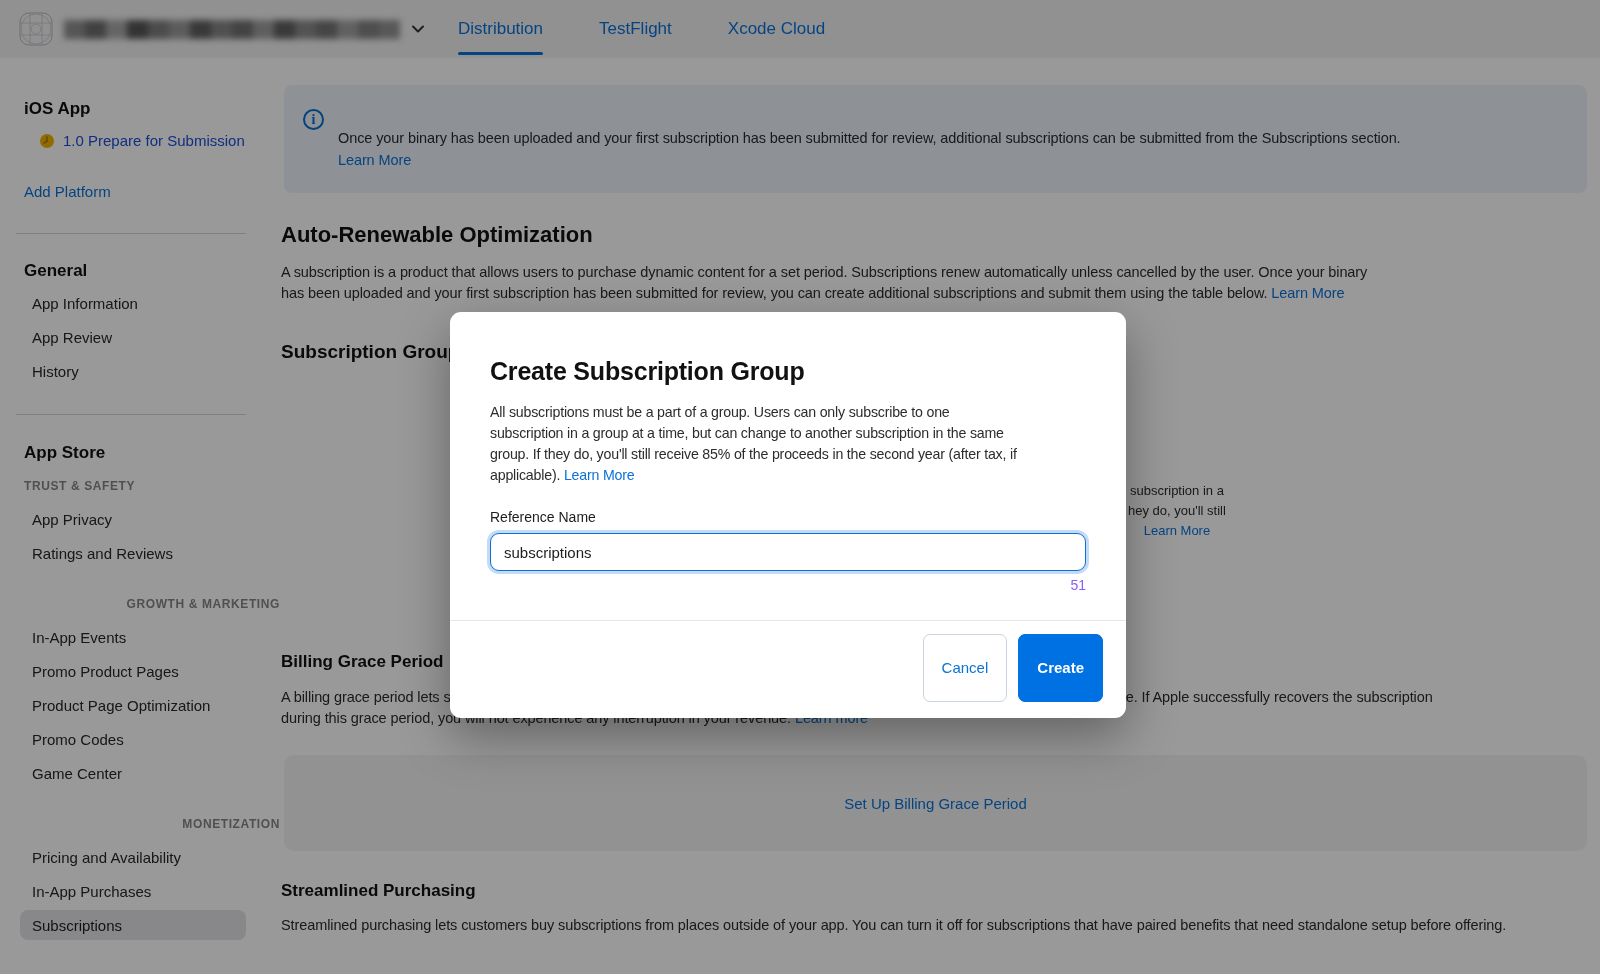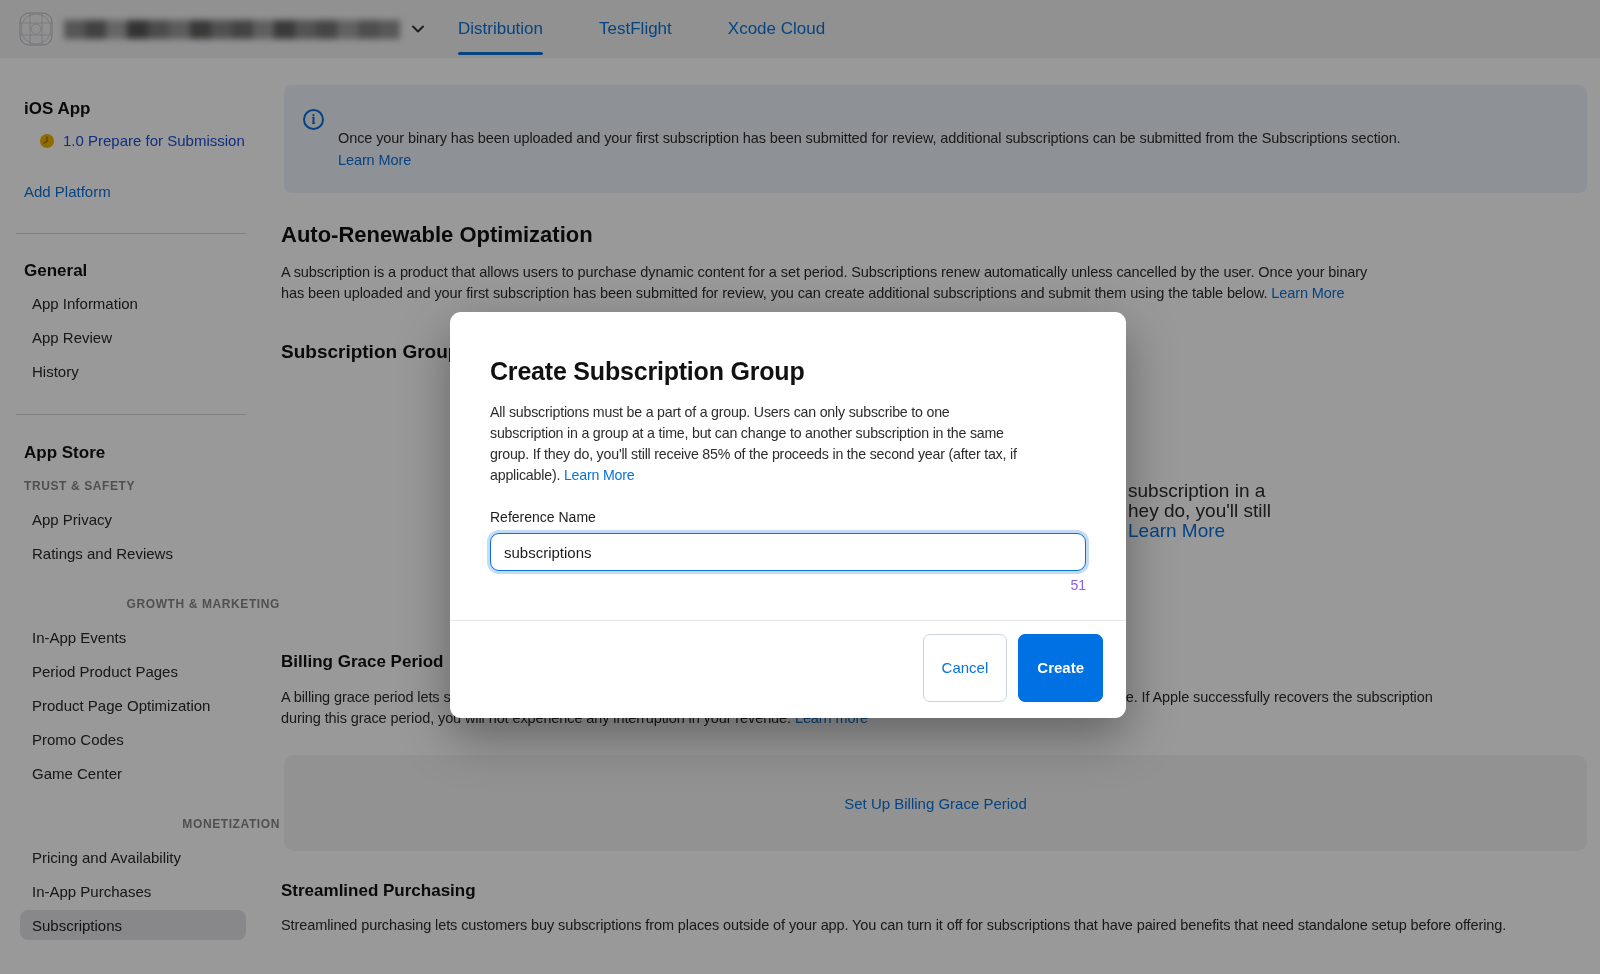--- a/index.html
+++ b/index.html
@@ -46,21 +46,21 @@
   .desc { margin: 15px 0 0 1px; font-size: 14.5px; letter-spacing: -0.1px; line-height: 21px; color: #2c2c2e; width: 1262px; }
   .h2 { margin: 37px 0 0 1px; font-size: 19px; font-weight: bold; color: #111; line-height: 21px; }
   .spacer { height: 291px; }
   .h3 { margin: 0 0 0 1px; font-size: 17px; font-weight: bold; color: #111; line-height: 18px; }
   .billing-p { margin: 16px 0 0 1px; }
   .panel { margin: 26px 13px 0 4px; height: 96px; background: #f4f4f6; border-radius: 10px;
            display: flex; align-items: center; justify-content: center; font-size: 15px; }
   .h3.stream { margin-top: 31px; }
   .stream-p { margin-top: 15px; }
 
-  .fragment { position: absolute; left: 1128px; top: 481px; font-size: 19px; line-height: 20px; color: #2c2c2e; z-index: 6; }
+  .fragment { position: absolute; left: 1128px; top: 481px; font-size: 13px; line-height: 20px; color: #2c2c2e; z-index: 6; text-align: center; }
 
   
   .overlay { position: absolute; inset: 0; background: rgba(0,0,0,0.40); z-index: 50; }
   .modal { position: absolute; left: 450px; top: 312px; width: 676px; background: #fff; border-radius: 11px;
            box-shadow: 0 18px 50px rgba(0,0,0,0.35); z-index: 60; }
   .modal-inner { padding: 46px 40px 0 40px; }
   .m-title { font-size: 25px; font-weight: bold; color: #111; line-height: 27px; letter-spacing: -0.2px; }
   .m-body { margin-top: 17px; font-size: 14.2px; line-height: 21px; letter-spacing: -0.2px; color: #2c2c2e; }
   .m-label { margin-top: 23px; font-size: 14px; color: #1d1d1f; line-height: 16px; }
   .m-input { margin-top: 8px; width: 596px; height: 38px; border: 1px solid #0c70de; border-radius: 9px;
@@ -135,21 +135,21 @@
   <div class="sb-item">History</div>
   <div class="sb-div" style="margin-top:35px"></div>
 
   <div class="sb-h" style="margin-top:29px">App Store</div>
   <div class="sb-cap">TRUST &amp; SAFETY</div>
   <div class="sb-item">App Privacy</div>
   <div class="sb-item">Ratings and Reviews</div>
 
   <div class="sb-cap gap">GROWTH &amp; MARKETING</div>
   <div class="sb-item">In-App Events</div>
-  <div class="sb-item">Period Product Pages</div>
+  <div class="sb-item">Promo Product Pages</div>
   <div class="sb-item">Product Page Optimization</div>
   <div class="sb-item">Promo Codes</div>
   <div class="sb-item">Game Center</div>
 
   <div class="sb-cap gap">MONETIZATION</div>
   <div class="sb-item">Pricing and Availability</div>
   <div class="sb-item">In-App Purchases</div>
   <div class="sb-sel">Subscriptions</div>
 </div>
 

